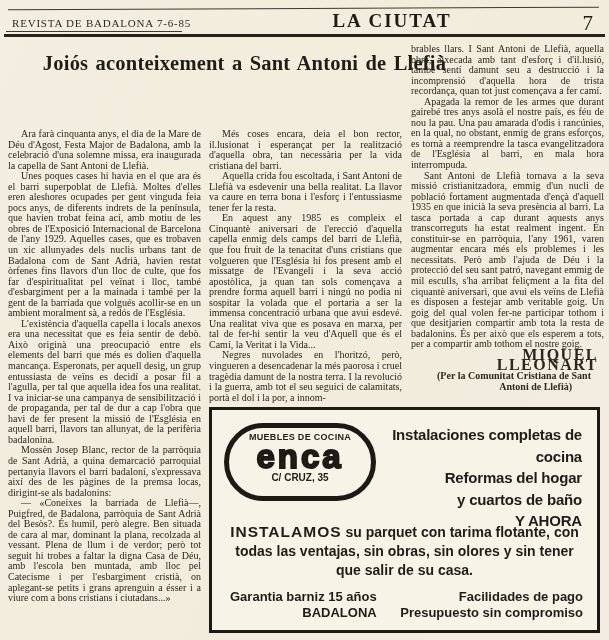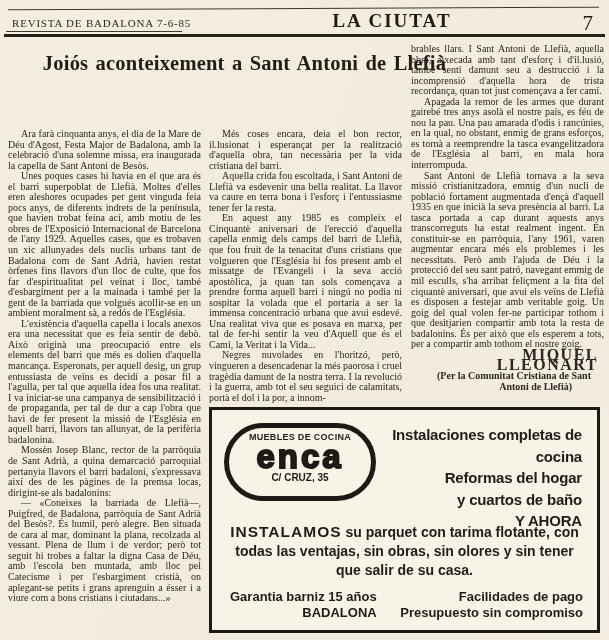--- a/index.html
+++ b/index.html
@@ -58,21 +58,21 @@
   <div class="rule-top"></div>
   <div class="pub">REVISTA DE BADALONA 7-6-85</div>
   <div class="pub-underline"></div>
   <div class="section-title">LA CIUTAT</div>
   <div class="page-num">7</div>
   <div class="rule-thick"></div>
 
   <h1 class="art-title" style="margin:0;">Joiós aconteixement a Sant Antoni de Llefià</h1>
 
   <div class="col col1">
-    <p>Ara farà cinquanta anys, el dia de la Mare de Déu d'Agost, Festa Major de Badalona, amb la celebració d'una solemne missa, era inaugurada la capella de Sant Antoni de Besòs.</p>
+    <p>Ara farà cinquanta anys, el dia de la Mare de Déu d'Agost, Festa Major de Badalona, amb la celebració d'una solemne missa, era inaugurada la capella de Sant Antoni de Llefià.</p>
     <p>Unes poques cases hi havia en el que ara és el barri superpoblat de Llefià. Moltes d'elles eren aleshores ocupades per gent vinguda feia pocs anys, de diferents indrets de la península, que havien trobat feina ací, amb motiu de les obres de l'Exposició Internacional de Barcelona de l'any 1929. Aquelles cases, que es trobaven un xic allunyades dels nuclis urbans tant de Badalona com de Sant Adrià, havien restat òrfenes fins llavors d'un lloc de culte, que fos far d'espiritualitat pel veïnat i lloc, també d'esbargiment per a la mainada i també per la gent de la barriada que volgués acollir-se en un ambient moralment sà, a redós de l'Església.</p>
     <p>L'existència d'aquella capella i locals anexos era una necessitat que es feia sentir de debò. Això originà una preocupació entre els elements del barri que més es dolien d'aquella mancança. Esperonats, per aquell desig, un grup entussiasta de veïns es decidí a posar fil a l'agulla, per tal que aquella idea fos una realitat. I va iniciar-se una campanya de sensibilització i de propaganda, per tal de dur a cap l'obra que havi de fer present la missió de l'Església en aquell barri, llavors tan allunyat, de la perifèria badalonina.</p>
     <p>Mossèn Josep Blanc, rector de la parròquia de Sant Adrià, a quina demarcació parroquial pertanyia llavors el barri badaloní, s'expressava així des de les pàgines de la premsa locas, dirigint-se als badalonins:</p>
     <p>— «Coneixes la barriada de Llefià—, Puigfred, de Badalona, parròquia de Sant Adrià del Besòs?. És humil, però alegre. Ben situada de cara al mar, dominant la plana, recolzada al vessant. Plena de llum i de verdor; però tot seguit hi trobes a faltar la digna Casa de Déu, amb l'escola ben muntada, amb lloc pel Catecisme i per l'esbargiment cristià, on aplegant-se petits i grans aprenguin a ésser i a viure com a bons cristians i ciutadans...»</p>
   </div>
 
   <div class="col col2">
     <p>Més coses encara, deia el bon rector, il.lusionat i esperançat per la realització d'aquella obra, tan necessària per la vida cristiana del barri.</p>
     <p>Aquella crida fou escoltada, i Sant Antoni de Llefià va esdevenir una bella realitat. La llavor va caure en terra bona i l'esforç i l'entussiasme tener fer la resta.</p>
     <p>En aquest any 1985 es compleix el Cinquantè aniversari de l'erecció d'aquella capella enmig dels camps del barri de Llefià, que fou fruit de la tenacitat d'uns cristians que volgueren que l'Església hi fos present amb el missatge de l'Evangeli i la seva acció apostòlica, ja quan tan sols començava a prendre forma aquell barri i ningú no podia ni sospitar la volada que el portaria a ser la immensa concentració urbana que avui esdevé. Una realitat viva que es posava en marxa, per tal de fer-hi sentir la veu d'Aquell que és el Camí, la Veritat i la Vida...</p>

